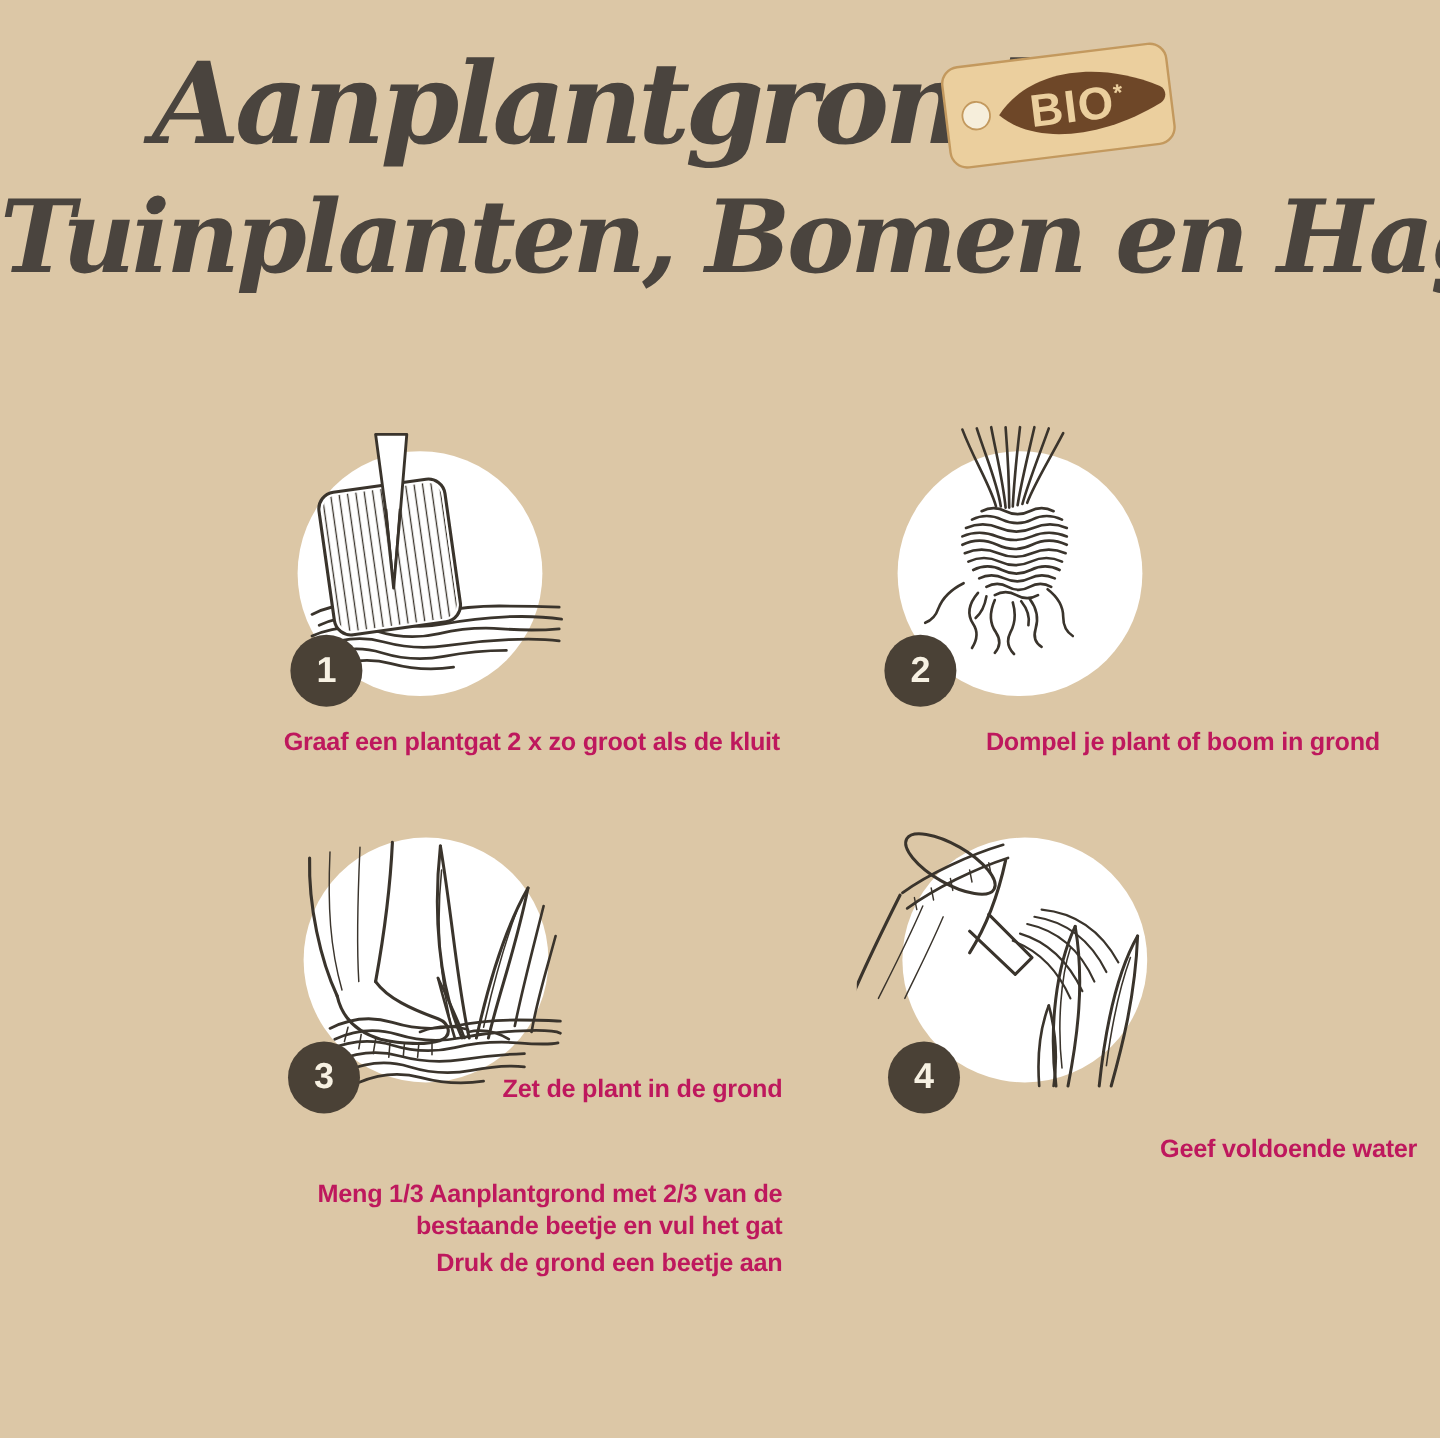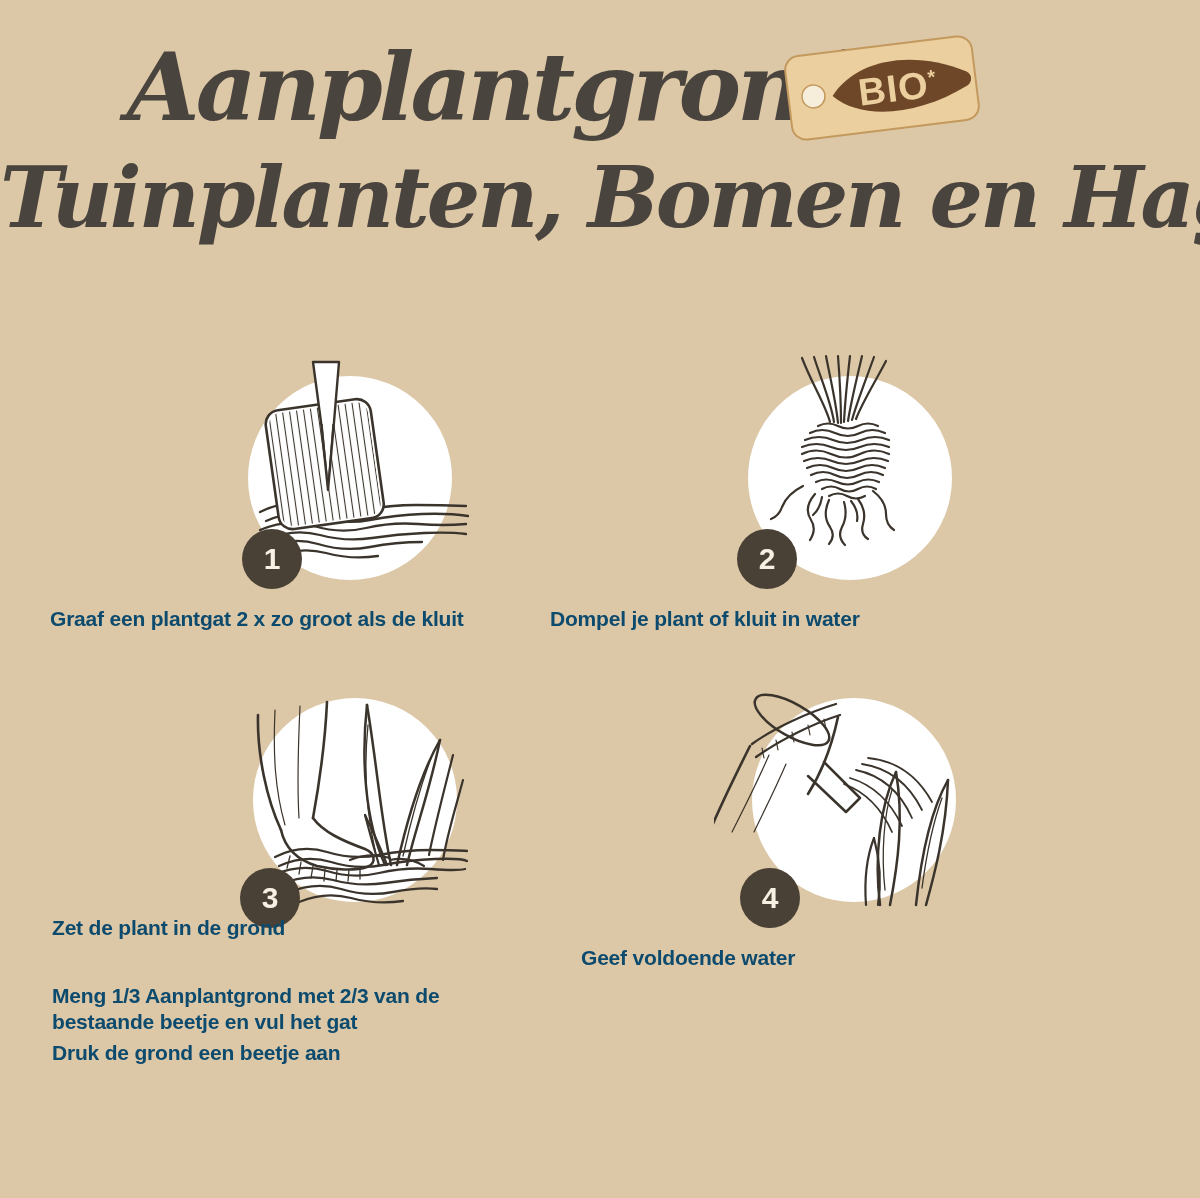--- a/index.html
+++ b/index.html
@@ -7,25 +7,25 @@
           font-family:"Liberation Sans",sans-serif;}
   .title{position:absolute;color:#4a443e;font-family:"DejaVu Serif",serif;
          font-style:italic;font-weight:bold;text-align:center;white-space:nowrap;line-height:1;}
   .title1{left:0;top:40px;width:990px;font-size:94px;letter-spacing:-4px;}
   .title2{left:0;top:156px;width:1200px;font-size:84px;letter-spacing:-3px;}
   .bio{position:absolute;left:786px;top:44px;width:192px;height:88px;transform:rotate(-7deg);}
   .ill{position:absolute;}
   .badge{position:absolute;width:60px;height:60px;border-radius:50%;background:#4a4136;
          color:#f7f1e3;display:flex;align-items:center;justify-content:center;
          font-size:30px;font-weight:bold;}
-  .cap{position:absolute;width:600px;text-align:left;color:#0c4a6e;font-size:21px;
+  .cap{position:absolute;width:600px;text-align:right;color:#be185d;font-size:21px;
        font-weight:bold;letter-spacing:-0.2px;white-space:nowrap;}
   .b1{left:242px;top:529px}.b2{left:737px;top:529px}.b3{left:240px;top:868px}.b4{left:740px;top:868px}
   .c1{left:50px;top:607px}.c2{left:550px;top:607px}
-  .c3{left:52px;top:916px}.n1{left:52px;top:984px}.n2{left:52px;top:1010px}.n3{left:52px;top:1041px}
+  .c3{left:52px;top:896px}.n1{left:52px;top:984px}.n2{left:52px;top:1010px}.n3{left:52px;top:1041px}
   .c4{left:581px;top:946px}
 </style>
 </head>
 <body>
 
 <div class="canvas">
 
   <div class="title title1">Aanplantgrond</div>
   <div class="title title2">Tuinplanten, Bomen en Hagen</div>
 
@@ -102,21 +102,21 @@
         <path d="M148,161 q9,12 5,25 q-3,10 5,15"></path>
         <path d="M93,148 q-16,8 -21,21 q-3,9 -11,12"></path>
         <path d="M163,153 q13,10 13,23 q0,11 8,16"></path>
         <path d="M112,159 q-2,12 -9,18"></path>
         <path d="M141,163 q8,10 6,20"></path>
       </g>
     </svg>
     <div class="badge b2">
         <span>2</span>
       </div>
-    <div class="cap c2">Dompel je plant of kluit in water</div>
+    <div class="cap c2">Dompel je plant of boom in grond</div>
   </div>
 
   <div>
     <svg class="ill" style="left:215px;top:660px" width="280" height="280" viewBox="0 0 280 280">
       <circle cx="140" cy="140" r="102" fill="#ffffff"></circle>
       <g fill="none" stroke="#3a342c" stroke-width="2.3" stroke-linecap="round">
         <path d="M60,197 q26,-13 52,-5 t52,3 t52,-5 t36,1"></path>
         <path d="M64,206 q26,-12 52,-4 t52,3 t52,-6 t32,2"></path>
         <path d="M58,215 q28,-12 54,-4 t52,2 t52,-4 t34,0"></path>
         <path d="M66,224 q26,-11 52,-4 t52,3 t52,-5"></path>

